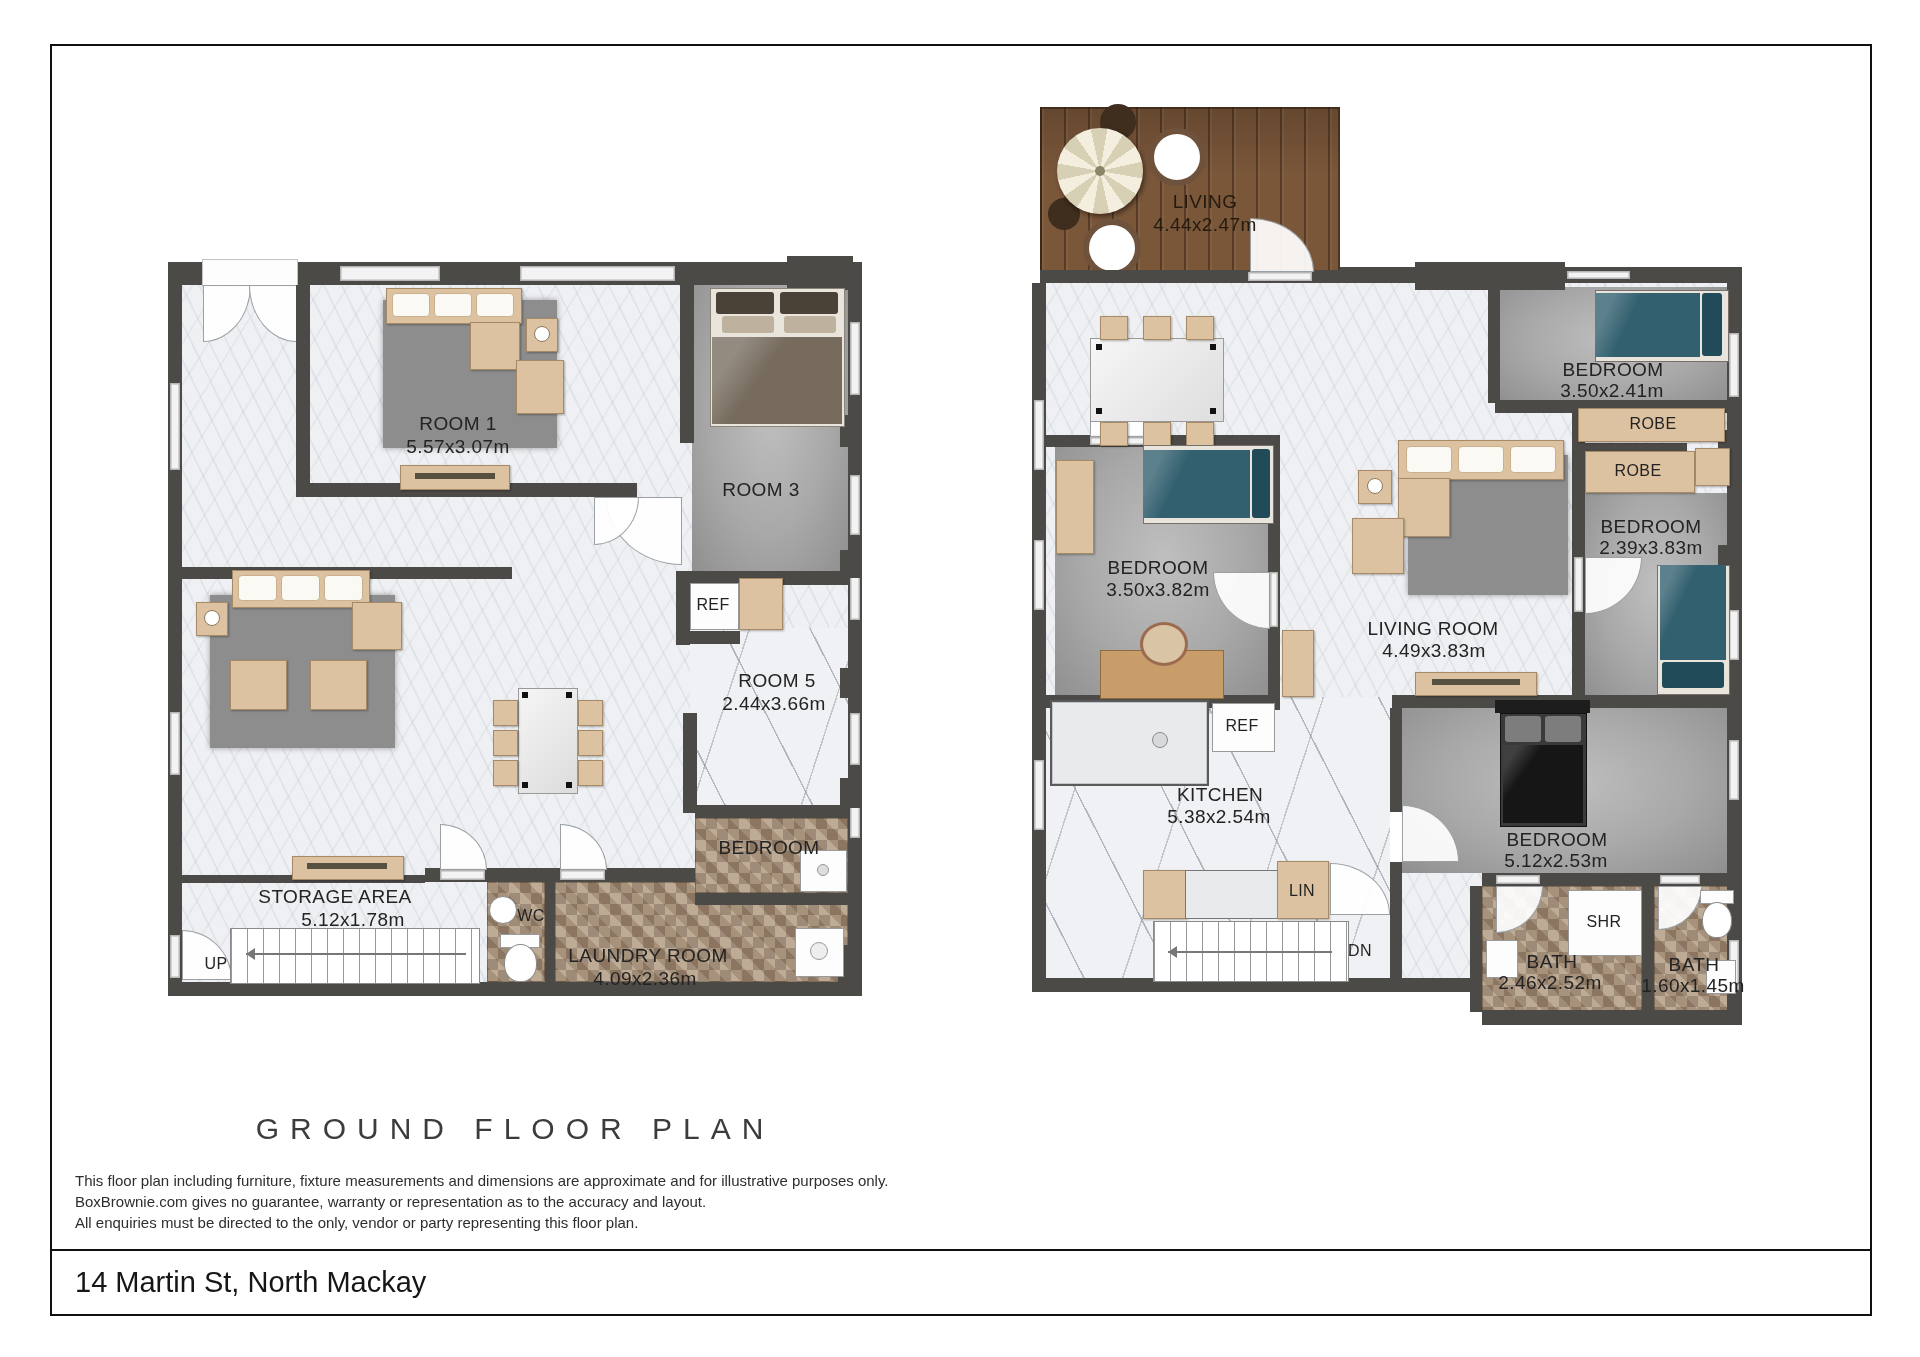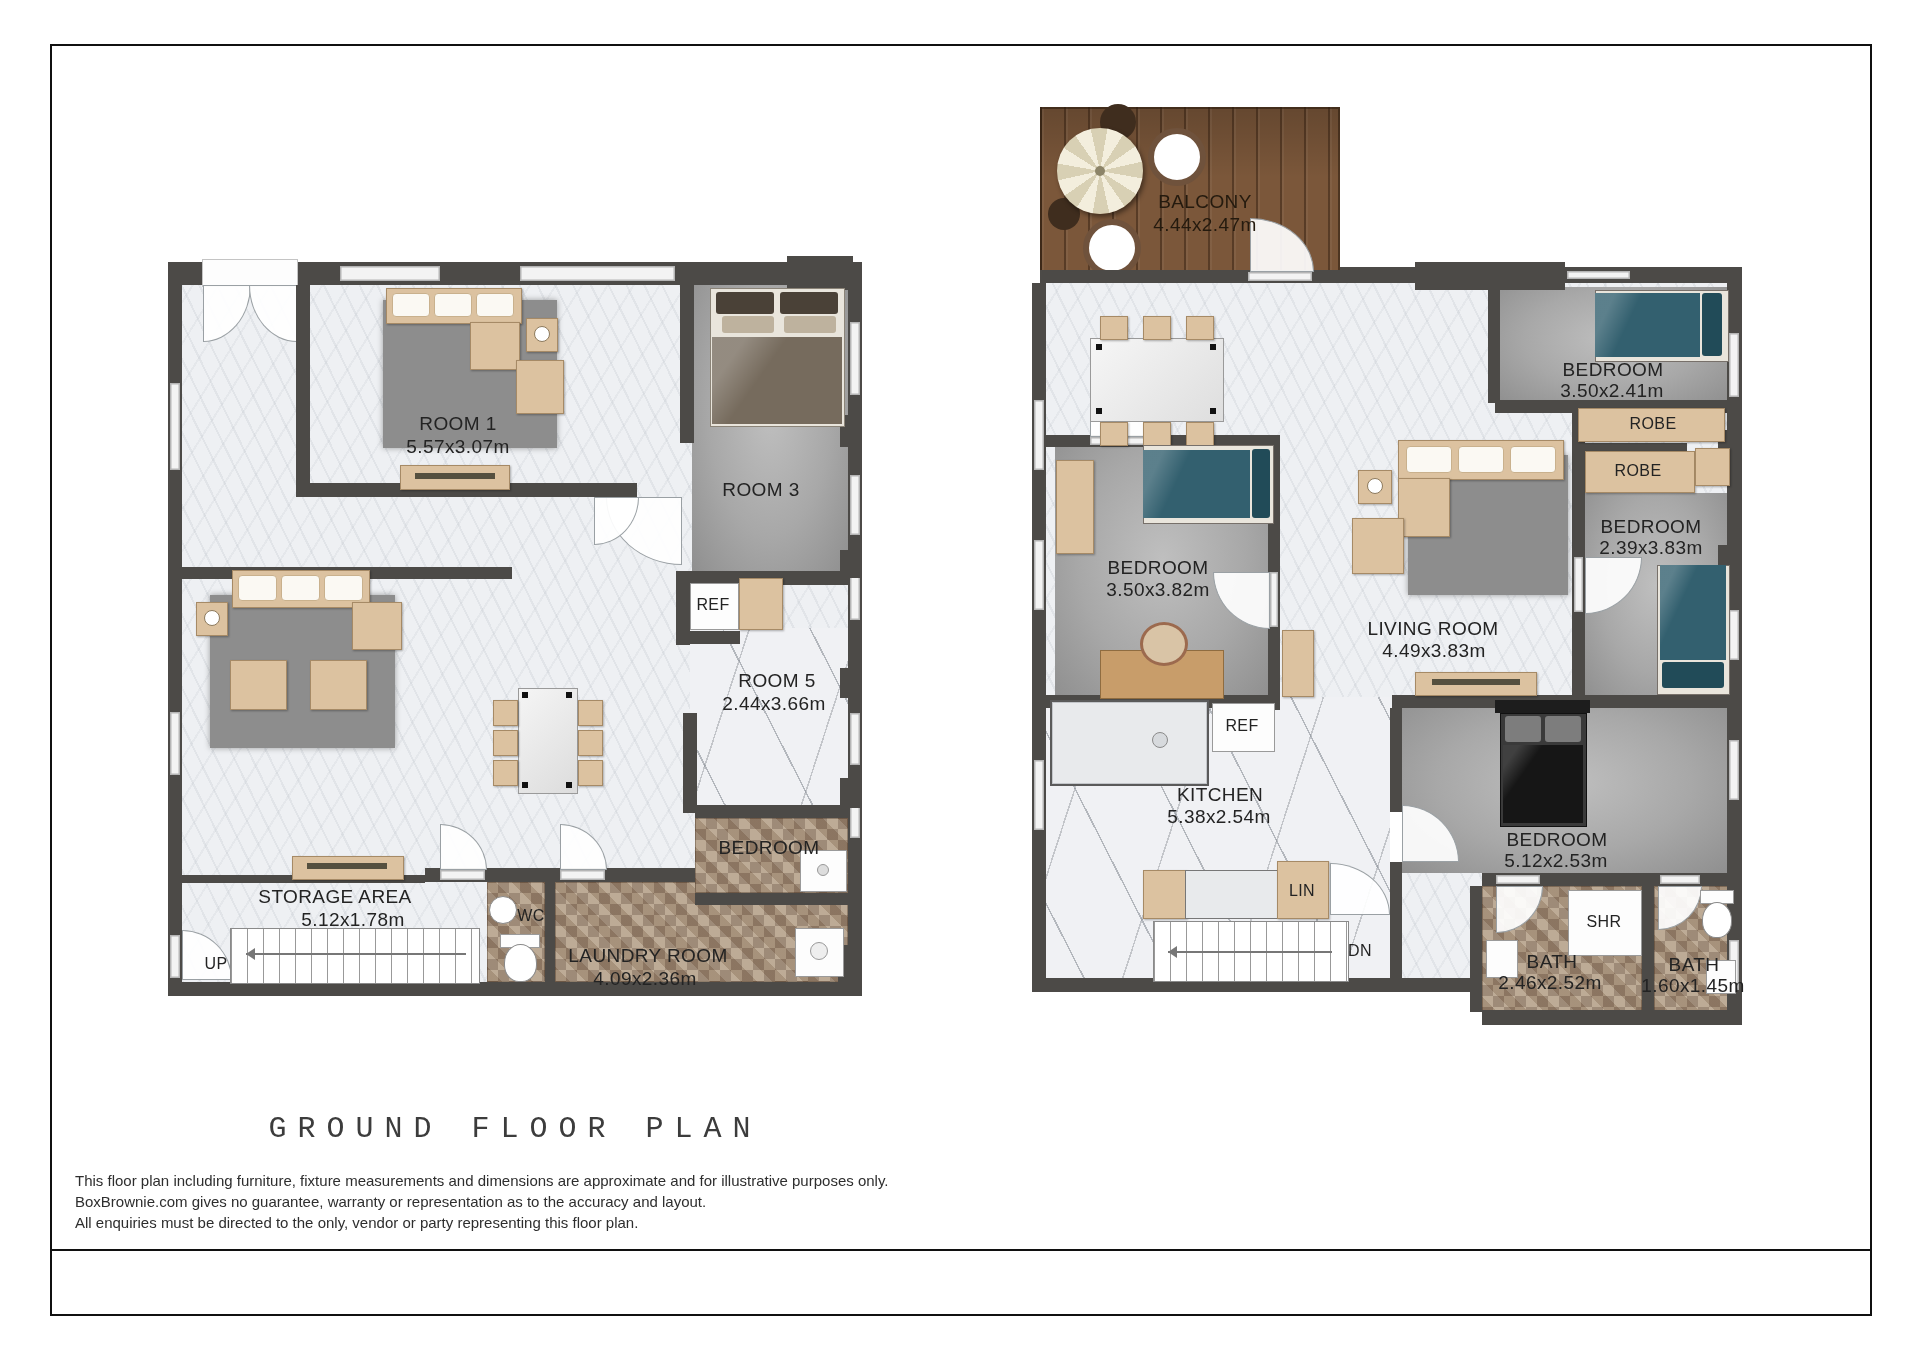--- a/index.html
+++ b/index.html
@@ -25,21 +25,21 @@
   .bg{position:absolute;background:#dcc2a0;border:1px solid #a68a66;box-shadow:1px 1px 2px rgba(0,0,0,.3);}
   .cu{position:absolute;background:#fbf9f3;border:1px solid #c9b18d;border-radius:4px;}
   .wf{position:absolute;background:#fdfdfd;border:1.5px solid #9a9a9a;}
   .stairs{position:absolute;background:#fff;border:1.5px solid #8a8a8a;
      background-image:repeating-linear-gradient(90deg,#999 0 1.5px,transparent 1.5px 16px);}
   .aline{position:absolute;background:#777;height:1.5px;}
   .circ{position:absolute;border-radius:50%;}
   .arc{position:absolute;background:rgba(255,255,255,.92);border:1px solid #9aa0a4;}
   .lbl{position:absolute;transform:translate(-50%,-50%);font-size:19px;color:#232323;white-space:nowrap;letter-spacing:.4px;}
   .lbl.s{font-size:16px;}
-  .title{position:absolute;transform:translateX(-50%);font-size:30px;letter-spacing:11px;color:#3c3c3c;font-family:Liberation Mono, monospace;}
+  .title{position:absolute;transform:translateX(-50%);font-size:30px;letter-spacing:11px;color:#3c3c3c;}
   .disc{position:absolute;font-size:15px;color:#2e2e2e;}
   .addr{position:absolute;font-size:29px;color:#161616;}
   .darkbar{position:absolute;background:#55503f;}
 </style>
 </head>
 <body>
 
 <div id="canvas">
   <div class="frame"></div>
 
@@ -301,21 +301,21 @@
     <div style="position:absolute;left:1505px;top:716px;width:36px;height:26px;background:#7d7d7d;border-radius:3px;"></div>
     <div style="position:absolute;left:1545px;top:716px;width:36px;height:26px;background:#7d7d7d;border-radius:3px;"></div>
     <div style="position:absolute;left:1503px;top:745px;width:80px;height:78px;background:#161616;background-image:linear-gradient(125deg, rgba(255,255,255,.18) 0 12%, transparent 30%);"></div>
 
     <div class="wf" style="left:1568px;top:890px;width:72px;height:64px;"></div>
     <div class="wf" style="left:1486px;top:940px;width:30px;height:36px;"></div>
     <div class="wf" style="left:1700px;top:890px;width:32px;height:12px;"></div>
     <div class="circ" style="left:1702px;top:902px;width:28px;height:34px;background:#fff;border:1.5px solid #8a8a8a;border-radius:50% 50% 45% 45%;"></div>
     <div class="wf" style="left:1706px;top:960px;width:28px;height:32px;"></div>
 
-    <div class="lbl" style="left:1205px;top:202px;color:#241a0e;">BALCONY</div>
+    <div class="lbl" style="left:1205px;top:202px;color:#241a0e;">LIVING</div>
     <div class="lbl" style="left:1205px;top:225px;color:#241a0e;">4.44x2.47m</div>
     <div class="lbl" style="left:1613px;top:370px;">BEDROOM</div>
     <div class="lbl" style="left:1612px;top:391px;">3.50x2.41m</div>
     <div class="lbl s" style="left:1653px;top:424px;">ROBE</div>
     <div class="lbl s" style="left:1638px;top:471px;">ROBE</div>
     <div class="lbl" style="left:1651px;top:527px;">BEDROOM</div>
     <div class="lbl" style="left:1651px;top:548px;">2.39x3.83m</div>
     <div class="lbl" style="left:1158px;top:568px;">BEDROOM</div>
     <div class="lbl" style="left:1158px;top:590px;">3.50x3.82m</div>
     <div class="lbl" style="left:1433px;top:629px;">LIVING ROOM</div>
@@ -334,13 +334,14 @@
     <div class="lbl" style="left:1693px;top:986px;">1.60x1.45m</div>
   </div>
 
   <div class="title" style="left:515px;top:1112px;">GROUND FLOOR PLAN</div>
 
   <div class="disc" style="left:75px;top:1172px;">This floor plan including furniture, fixture measurements and dimensions are approximate and for illustrative purposes only.</div>
   <div class="disc" style="left:75px;top:1193px;">BoxBrownie.com gives no guarantee, warranty or representation as to the accuracy and layout.</div>
   <div class="disc" style="left:75px;top:1214px;">All enquiries must be directed to the only, vendor or party representing this floor plan.</div>
 
   <div style="position:absolute;left:50px;top:1249px;width:1820px;height:2px;background:#101010;"></div>
+  <div class="addr" style="left:75px;top:1266px;">14 Martin St, North Mackay</div>
 </div>
 
 </body></html>

